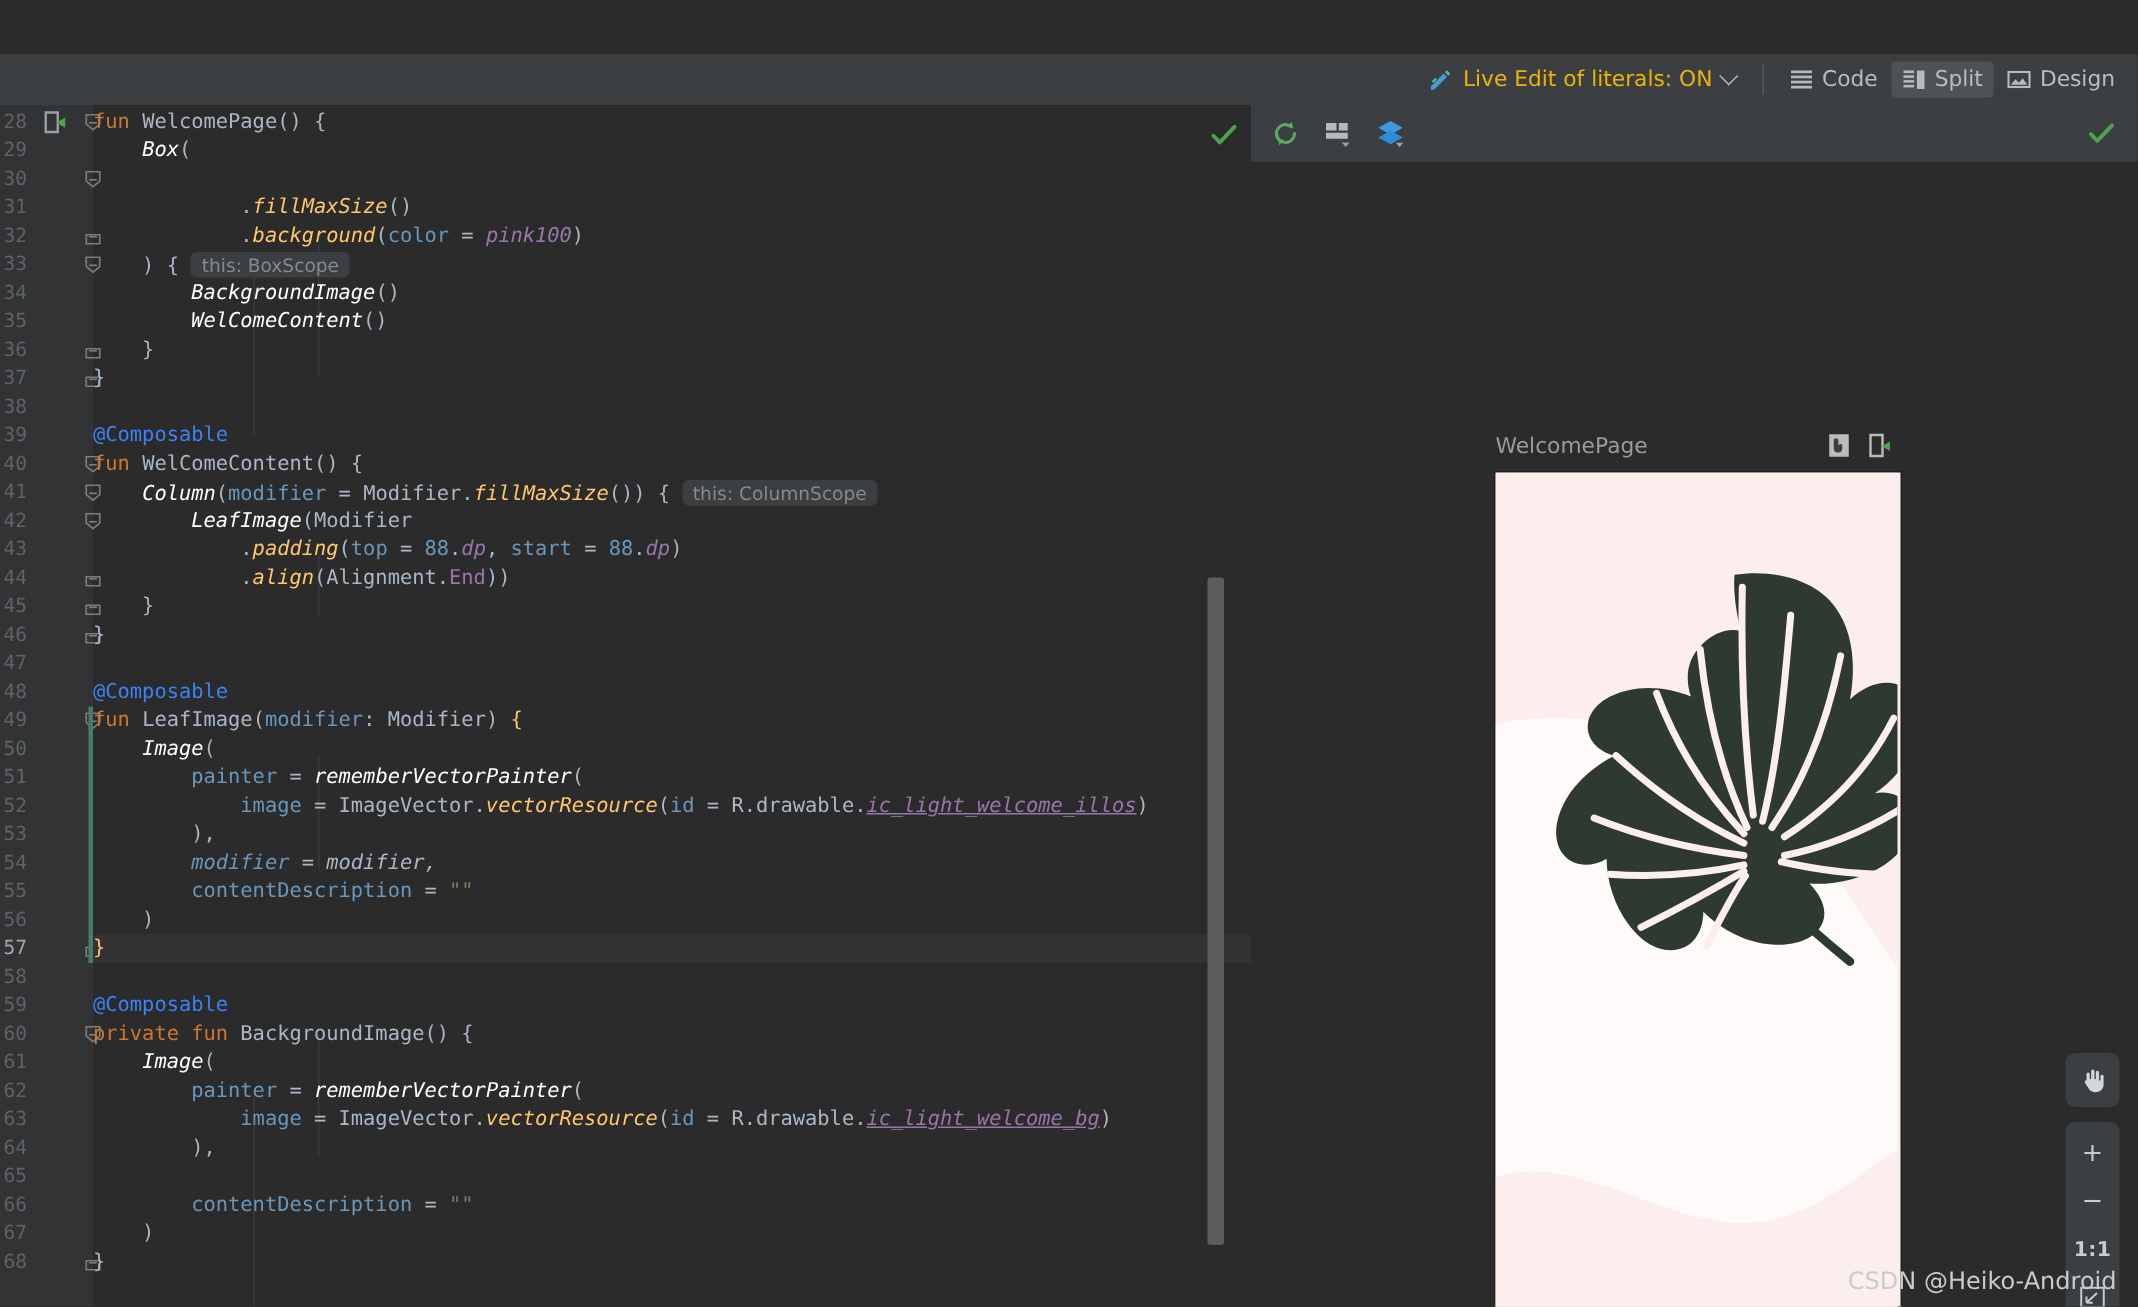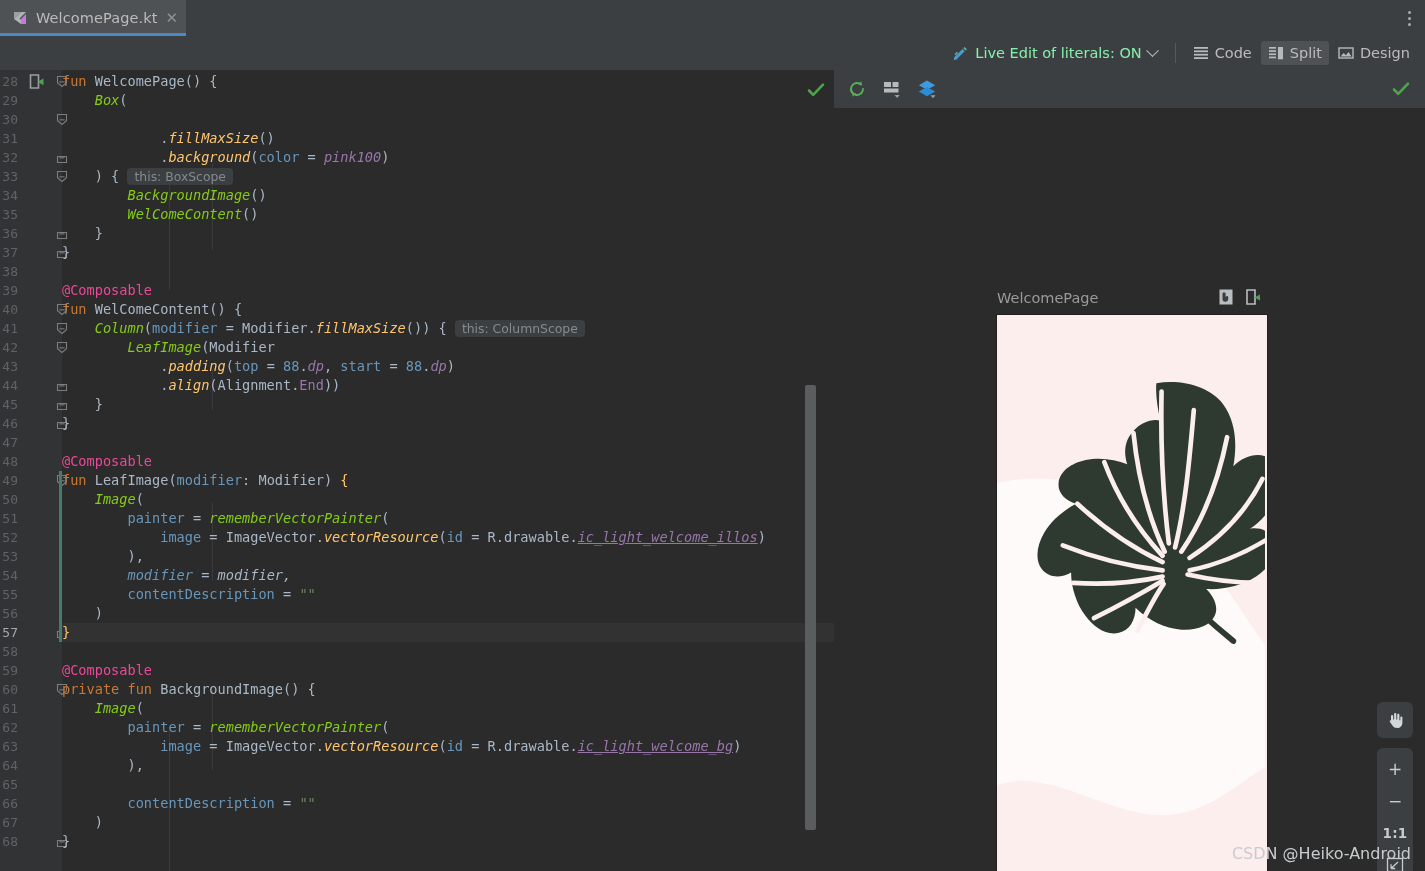--- a/index.html
+++ b/index.html
@@ -19,21 +19,21 @@
   .tab-icon{width:16px;height:16px;position:relative;flex:0 0 16px;margin-right:8px;}
   .tab-title{color:#bbbbbb;font-size:14.5px;white-space:nowrap;letter-spacing:.1px;}
   .tab-close{margin-left:8px;color:#8e9396;font-size:15px;line-height:1;cursor:pointer;}
   .kebab{position:absolute;right:6px;top:8px;width:20px;height:20px;
          display:flex;flex-direction:column;align-items:center;justify-content:center;gap:3px;cursor:pointer;}
   .kebab i{display:block;width:3px;height:3px;border-radius:50%;background:#a9adb0;}
 
   
   .toolbar{position:absolute;left:0;top:36px;width:1425px;height:34px;background:#3c3f41;
            border-bottom:1px solid #2f3133;display:flex;align-items:center;justify-content:flex-end;}
-  .live-edit{display:flex;align-items:center;gap:6px;color:#86efac;font-size:14.5px;cursor:pointer;padding-right:8px;}
+  .live-edit{display:flex;align-items:center;gap:6px;color:#eab308;font-size:14.5px;cursor:pointer;padding-right:8px;}
   .le-ico{width:17px;height:17px;position:relative;display:inline-block;}
   .chev{display:inline-block;width:8px;height:8px;border-right:1.6px solid #b6babd;border-bottom:1.6px solid #b6babd;
         transform:rotate(45deg) translate(-2px,-2px);}
   .tb-sep{width:1px;height:20px;background:#55595b;margin:0 10px;}
   .vmodes{display:flex;align-items:center;gap:2px;padding-right:8px;}
   .vmode{display:flex;align-items:center;gap:6px;color:#bbbbbb;font-size:14.5px;padding:4px 7px;border-radius:3px;cursor:pointer;}
   .vmode.active{background:#4e5254;}
   .ico-code,.ico-split,.ico-design{width:16px;height:14px;position:relative;flex:0 0 16px;}
 
   
@@ -46,24 +46,24 @@
   .changebar{position:absolute;left:59px;width:3px;background:#4a7a6b;}
   .runicon{position:absolute;left:28px;width:18px;height:18px;}
 
   .codearea{position:absolute;left:62px;top:0;width:772px;height:812px;}
   .cline{position:absolute;left:0;width:772px;height:19px;
          font-family:"DejaVu Sans Mono","Liberation Mono",monospace;font-size:13.6px;line-height:19px;
          white-space:pre;color:#a9b7c6;}
   .curline{position:absolute;left:0;width:772px;height:19px;background:#323232;}
   .kw{color:#cc7832;}
   .fn{color:#a9b7c6;}
-  .it{font-style:italic;color:#84cc16;}
+  .it{font-style:italic;color:#ffffff;}
   .ity{font-style:italic;color:#ffc66d;}
   .param{color:#6897bb;}
-  .annot{color:#ec4899;}
+  .annot{color:#3b82f6;}
   .const{color:#9876aa;font-style:italic;}
   .constn{color:#9876aa;}
   .str{color:#6a8759;}
   .br-y{color:#ffc66d;}
   .num{color:#6897bb;}
   .res{color:#9876aa;font-style:italic;text-decoration:underline;}
   .hint{background:#3b3f41;color:#868a8d;border-radius:4px;padding:1px 7px;font-size:12.4px;
         font-family:"DejaVu Sans","Liberation Sans",sans-serif;font-style:normal;}
 
   .vguide{position:absolute;width:1px;background:#3b3b3b;}
@@ -97,39 +97,20 @@
           color:#c8cccd;font-size:17px;cursor:pointer;}
   .zc-btn.small{font-size:13.5px;font-weight:bold;letter-spacing:.3px;}
 
   .watermark{position:absolute;right:14px;bottom:8px;color:#c9ccce;font-size:16px;}
 </style>
 </head>
 <body>
 
 <div class="app">
 
-  <div class="tabbar">
-    <div class="tab">
-      <span class="tab-icon">
-        <svg width="16" height="16" viewBox="0 0 16 16">
-          <path d="M2 2h7L2 9z" fill="#9aa0a6"></path>
-          <path d="M2 9l7-7h5L7.5 8.5 14 14H9L2 9z" fill="#b0b4b8"></path>
-          <path d="M9 9l5-5v10h-5z" fill="#c778dd"></path>
-        </svg>
-      </span>
-      <span class="tab-title">WelcomePage.kt</span>
-      <span class="tab-close">✕</span>
-      <span class="tab-underline"></span>
-    </div>
-    <div class="kebab">
-        <i></i>
-        <i></i>
-        <i></i>
-      </div>
-  </div>
 
   <div class="toolbar">
     <div class="live-edit">
       <span class="le-ico">
         <svg width="17" height="17" viewBox="0 0 17 17">
           <path d="M2 12.5L10.5 4l2.2 2.2L4.2 14.7 2 15z" fill="#4a9ad4"></path>
           <path d="M11.3 3.2l1.3-1.3 2.3 2.3-1.3 1.3z" fill="#55b9a0"></path>
           <path d="M2.5 9.2l2.4-2.4 1.1 1.1-2.4 2.4z" fill="#55b9a0"></path>
         </svg>
       </span>

